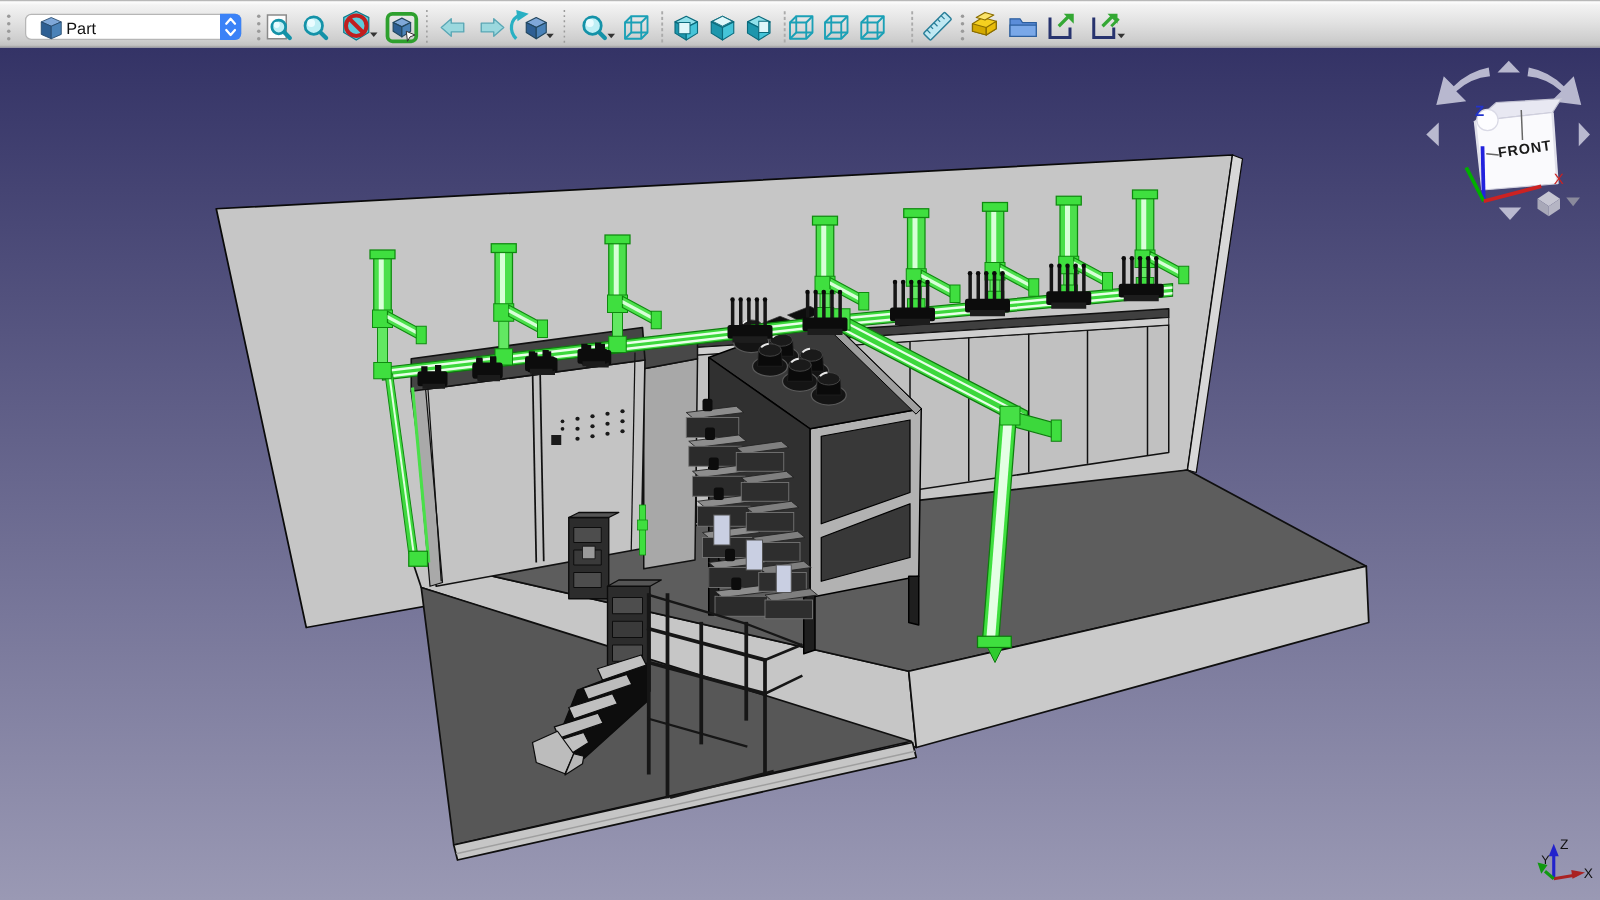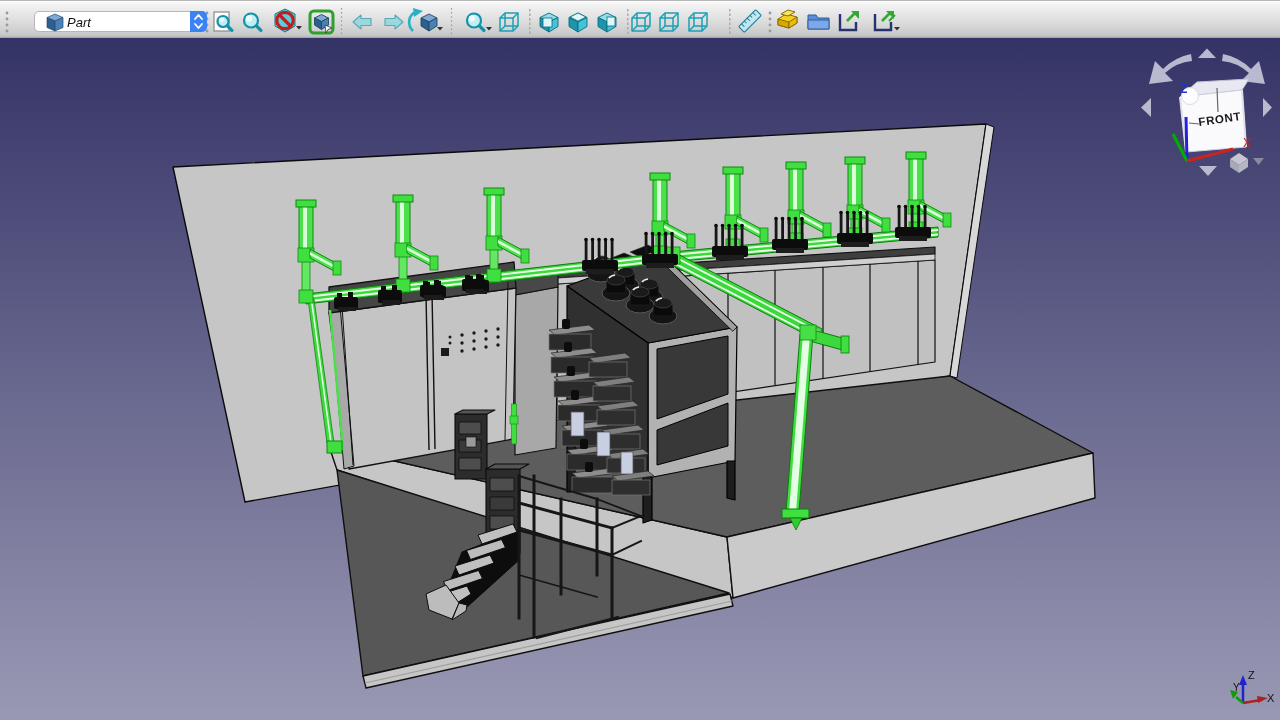--- a/index.html
+++ b/index.html
@@ -2,22 +2,22 @@
 <html><head>
 <meta charset="utf-8">
 <style>
   html,body{margin:0;padding:0;width:1280px;height:720px;overflow:hidden;
     font-family:"Liberation Sans",sans-serif;}
   #toolbar{position:absolute;left:0;top:0;width:1280px;height:38px;
     background:linear-gradient(#ffffff 0%,#f3f3f3 8%,#e2e2e2 45%,#cdcdcd 85%,#c3c3c3 95%,#9b9b9b 100%);
     border-top:1px solid #b8b8b8;box-sizing:border-box;}
   #viewport{position:absolute;left:0;top:38px;width:1280px;height:682px;
     background:linear-gradient(#343366,#9a99b4);}
-  #combo{position:absolute;left:34px;top:10px;width:173px;height:21px;background:#ffffff;
-    border:1px solid #b6b6b6;border-radius:5px;box-sizing:border-box;font-style:italic;}
+  #combo{position:absolute;left:20px;top:10px;width:173px;height:21px;background:#ffffff;
+    border:1px solid #b6b6b6;border-radius:5px;box-sizing:border-box;}
   #combo .txt{position:absolute;left:32px;top:2.5px;font-size:13px;color:#111;}
   #stepper{position:absolute;right:-1px;top:-1px;width:17px;height:21px;background:#3b82f7;
     border-radius:0 5px 5px 0;}
 </style>
 </head>
 <body>
 <div id="viewport"></div>
 <svg id="scene" width="1280" height="682" viewBox="0 38 1280 682" style="position:absolute;left:0;top:38px;">
 
   <g stroke="#0a0a0a" stroke-width="1.4" stroke-linejoin="round">

